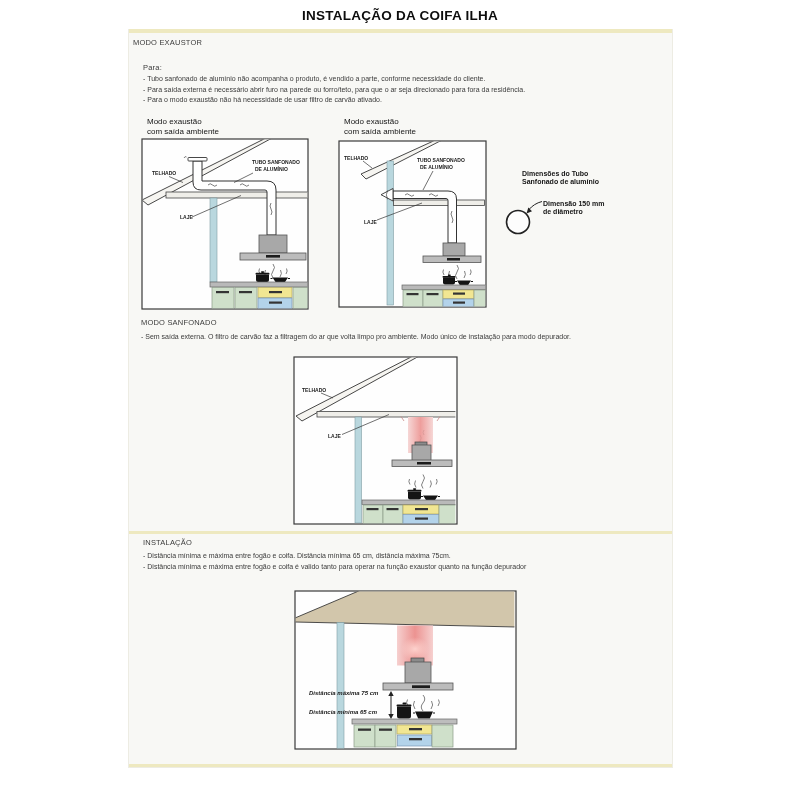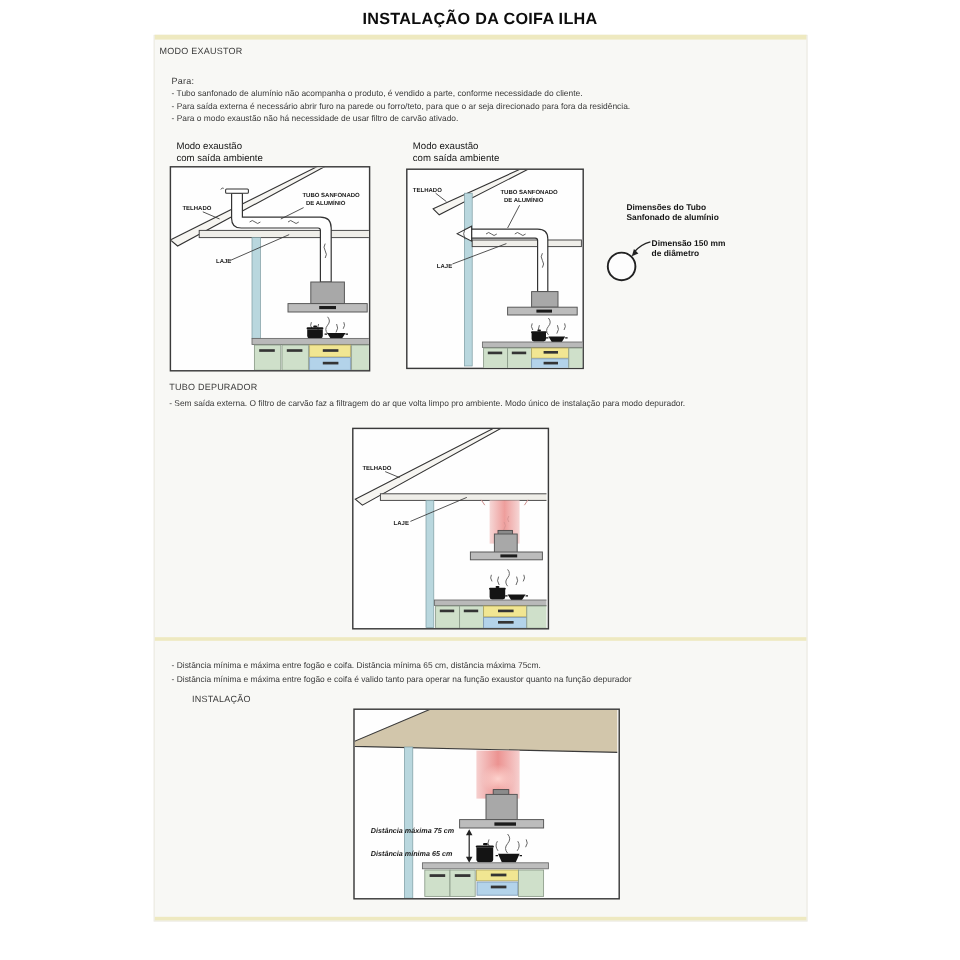--- a/index.html
+++ b/index.html
@@ -188,21 +188,21 @@
   <div class="abs tubedim" style="left:543px;top:200px;">
     <div>Dimensão 150 mm</div>
     <div>de diâmetro</div>
   </div>
   <svg class="abs" style="left:498px;top:193px;" width="50" height="45" viewBox="0 0 50 45">
     <circle cx="20" cy="29" r="11.5" fill="#fdfdfd" stroke="#222" stroke-width="1.6"></circle>
     <path d="M44,8.5 Q36,10.5 30.5,17" fill="none" stroke="#222" stroke-width="1"></path>
     <polygon points="28.5,20.5 34,18.3 30.3,14.5" fill="#222"></polygon>
   </svg>
 
-  <div class="abs h" style="left:141px;top:318px;">TUBO DEPURADOR</div>
+  <div class="abs h" style="left:141px;top:318px;">MODO SANFONADO</div>
   <div class="abs note" style="left:141px;top:332px;">- Sem saída externa. O filtro de carvão faz a filtragem do ar que volta limpo pro ambiente. Modo único de instalação para modo depurador.</div>
 
   <svg class="abs" style="left:292px;top:355px;" width="167" height="171" viewBox="0 0 167 171">
     <defs>
       <clipPath id="d3clip">
           <rect x="2.6" y="2.6" width="160.8" height="165.8"></rect>
         </clipPath>
       <linearGradient id="pink3" x1="0" y1="0" x2="1" y2="0">
         <stop offset="0" stop-color="#f6d7d6"></stop>
           <stop offset=".5" stop-color="#ee9e9c"></stop>
@@ -256,21 +256,21 @@
       </g>
       <text class="lbl" x="10" y="37">TELHADO</text>
       <line class="ptr" x1="29" y1="38" x2="41" y2="43"></line>
       <text class="lbl" x="36" y="82.5">LAJE</text>
       <line class="ptr" x1="50" y1="79.5" x2="97" y2="59.5"></line>
     </g>
   </svg>
 
   <div class="abs sep" style="left:129px;top:531px;width:543px;height:3px;"></div>
 
-  <div class="abs h" style="left:160px;top:538px;margin-top:40px;">INSTALAÇÃO</div>
+  <div class="abs h" style="left:143px;top:538px;">INSTALAÇÃO</div>
   <div class="abs" style="left:143px;top:551px;">
     <div class="note">- Distância mínima e máxima entre fogão e coifa. Distância mínima 65 cm, distância máxima 75cm.</div>
     <div class="note">- Distância mínima e máxima entre fogão e coifa é valido tanto para operar na função exaustor quanto na função depurador</div>
   </div>
 
   <svg class="abs" style="left:293px;top:589px;" width="225" height="162" viewBox="0 0 225 162">
     <defs>
       <clipPath id="d4clip">
           <rect x="2.6" y="2.6" width="218.8" height="156.8"></rect>
         </clipPath>

